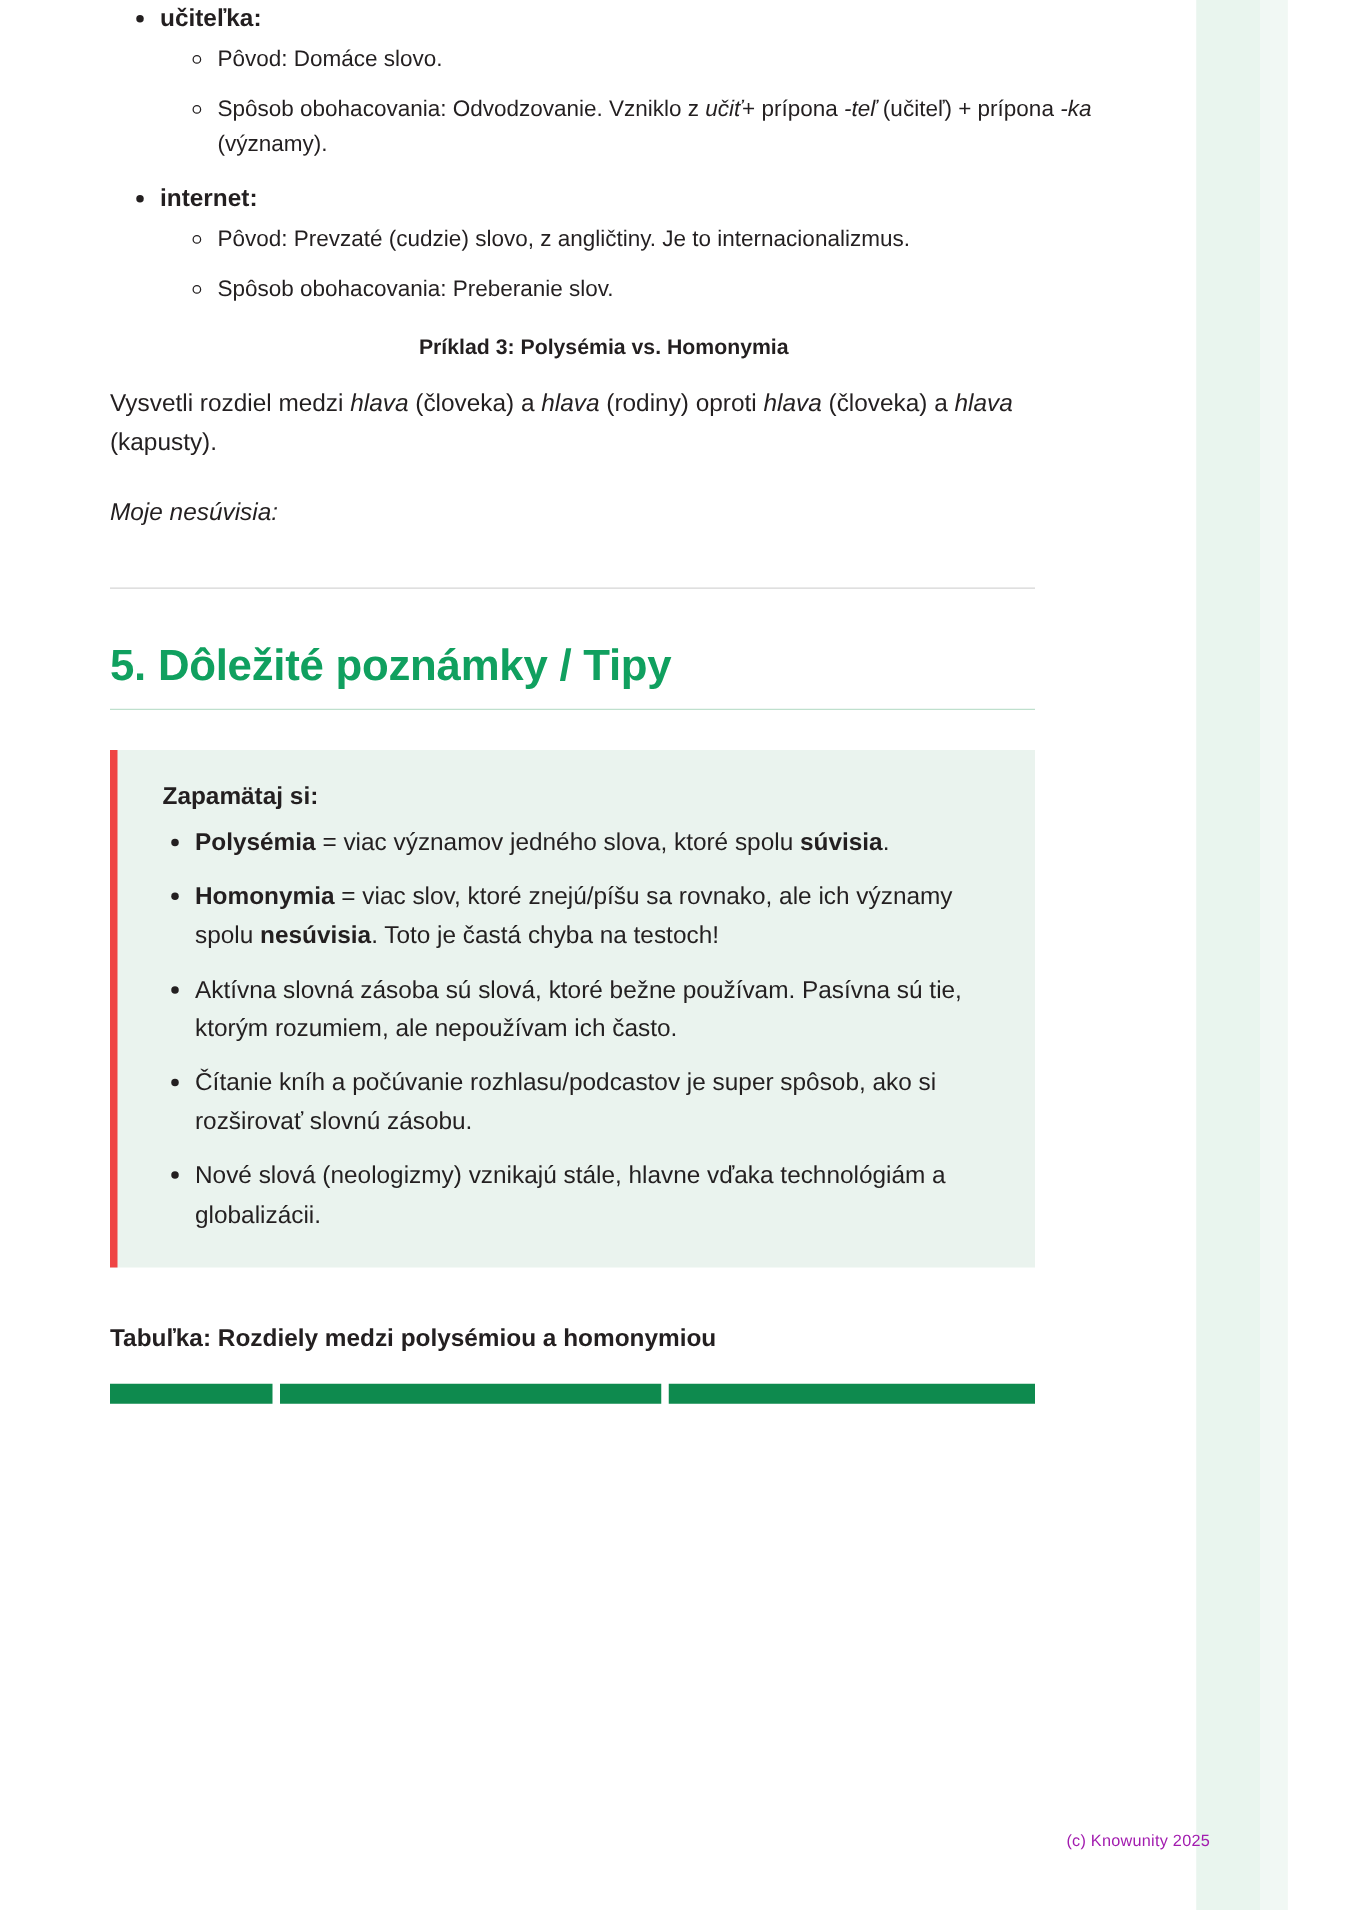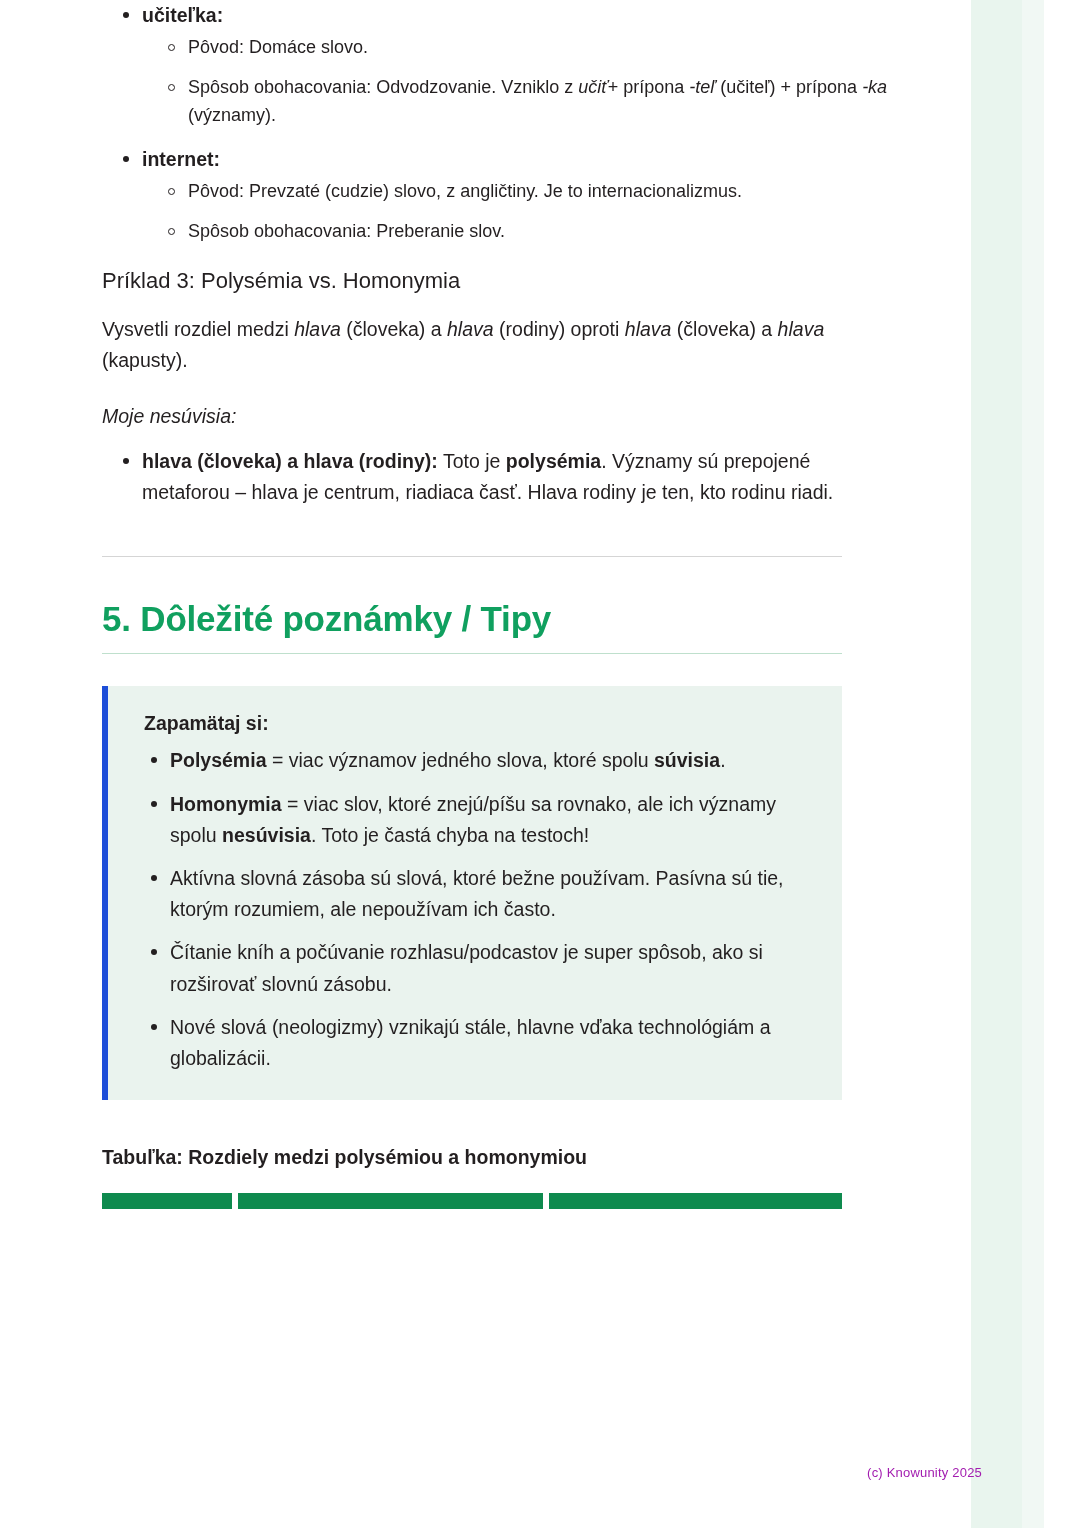--- a/index.html
+++ b/index.html
@@ -9,21 +9,21 @@
   }
   body {
     width: 1080px;
     height: 1528px;
     font-family: "Liberation Sans", sans-serif;
     position: relative;
     overflow: hidden;
   }
   .page {
     position: absolute;
-    left: 56px;
+    left: 42px;
     top: 0;
     width: 988px;
     height: 1528px;
     background: #ffffff;
     box-sizing: border-box;
   }
   .page-right-tint {
     position: absolute;
     right: 0;
     top: 0;
@@ -94,23 +94,24 @@
   }
   .b { font-weight: bold; }
   .i { font-style: italic; }
 
   .para {
     font-size: 19.5px;
     line-height: 1.62;
     margin: 0 0 10px 0;
   }
   .heading-sm {
-    font-size: 22px;
-    font-weight: normal;
+    font-size: 17px;
+    font-weight: bold;
     margin: 22px 0 20px 0;
+    text-align: center;
   }
   .italic-label {
     font-style: italic;
     font-size: 19.5px;
     margin: 28px 0 18px 0;
   }
 
   .solution-list {
     margin: 0;
     padding: 0 0 0 40px;
@@ -153,21 +154,21 @@
     border-top: 1.5px solid #bfe0cd;
     margin: 14px 0 0 0;
     width: 740px;
   }
 
   .callout {
     position: relative;
     margin: 32px 0 0 0;
     width: 740px;
     background: #eaf3ee;
-    border-left: 6px solid #1d4ed8;
+    border-left: 6px solid #ef4444;
     box-sizing: border-box;
     padding: 26px 30px 26px 36px;
   }
   .callout-title {
     font-size: 19.5px;
     font-weight: bold;
     margin: 0 0 10px 0;
   }
   .callout ul {
     margin: 0;
@@ -257,23 +258,20 @@
 
     <div class="heading-sm">Príklad 3: Polysémia vs. Homonymia</div>
 
     <div class="para">
       <span>Vysvetli rozdiel medzi </span><span class="i">hlava</span><span> (človeka) a </span><span class="i">hlava</span><span> (rodiny) oproti </span><span class="i">hlava</span><span> (človeka) a </span><span class="i">hlava</span><span> (kapusty).</span>
     </div>
 
     <div class="italic-label">Moje nesúvisia:</div>
 
     <ul class="solution-list">
-      <li>
-        <span class="b">hlava (človeka) a hlava (rodiny):</span><span> Toto je </span><span class="b">polysémia</span><span>. Významy sú prepojené metaforou – hlava je centrum, riadiaca časť. Hlava rodiny je ten, kto rodinu riadi.</span>
-      </li>
     </ul>
 
     <hr class="divider">
 
     <div class="section-title">5. Dôležité poznámky / Tipy</div>
     <hr class="section-rule">
 
     <div class="callout">
       <div class="callout-title">Zapamätaj si:</div>
       <ul>

